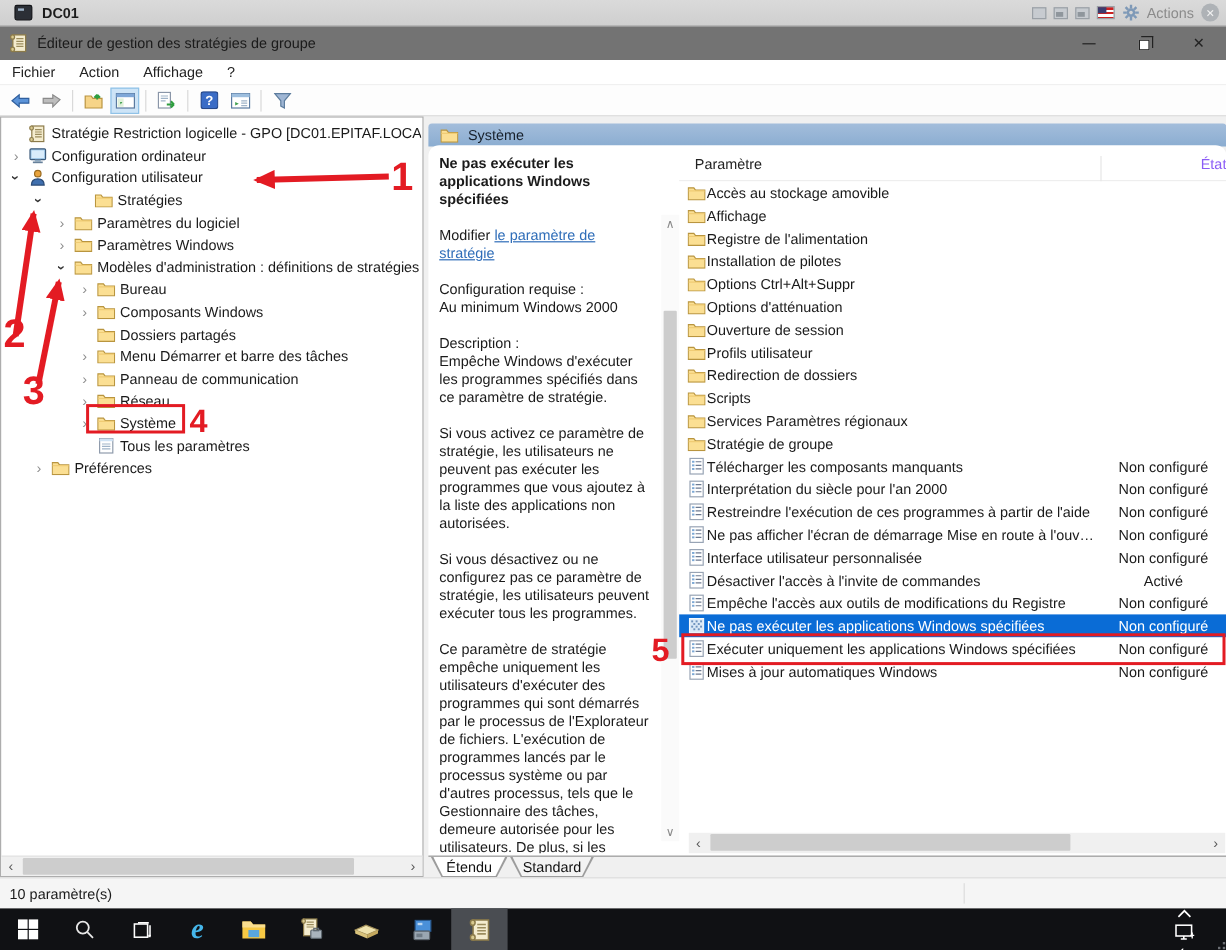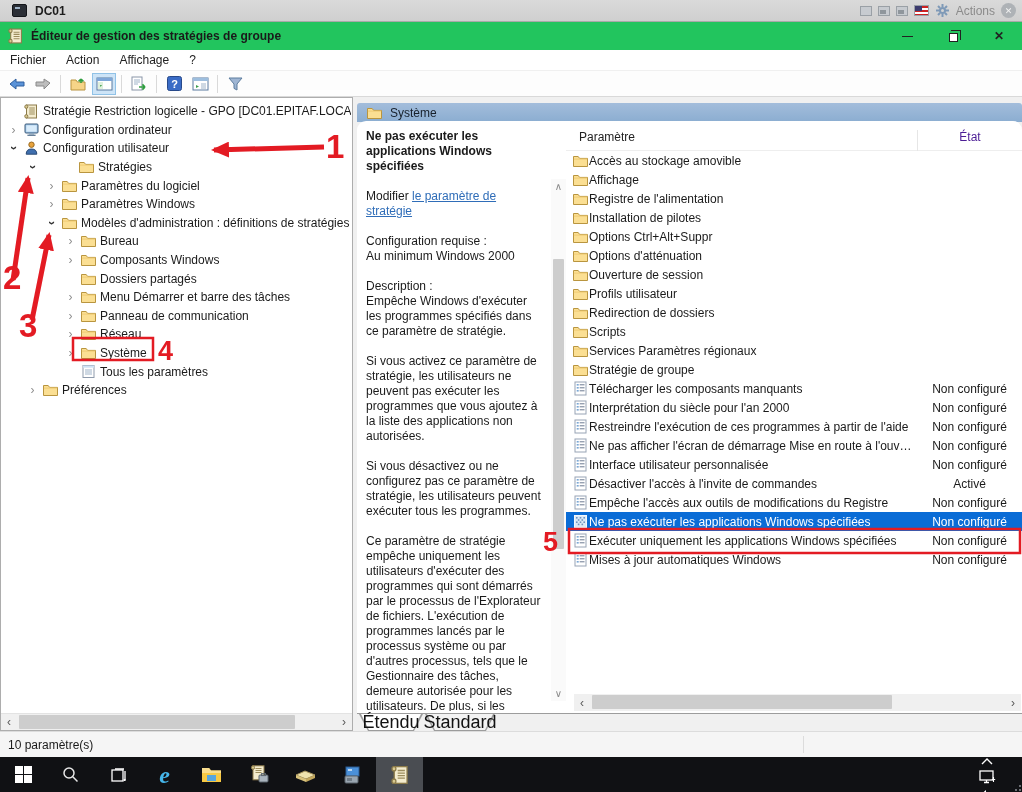--- a/index.html
+++ b/index.html
@@ -17,21 +17,21 @@
   .vm-icon::after{content:"";position:absolute;left:2px;top:2px;width:5px;height:2px;background:#9fb3c8;}
   .vm-title{font-size:12px;font-weight:bold;color:#1c1c1c;}
   .vm-right{margin-left:auto;display:flex;align-items:center;gap:6px;}
   .vm-winbtn{width:12px;height:10px;border:1px solid #9aa0a6;background:#c7cbd0;position:relative;}
   .vm-winbtn.b2::after,.vm-winbtn.b1::after{content:"";position:absolute;left:1px;bottom:1px;width:6px;height:4px;background:#8f969c;}
   .vm-flag{width:15px;height:11px;background:repeating-linear-gradient(#c22 0 2px,#fff 2px 4px);position:relative;border:1px solid #9aa0a6;}
   .vm-flag::after{content:"";position:absolute;left:0;top:0;width:7px;height:5px;background:#3c3b6e;}
   .vm-actions{font-size:12px;color:#8b8b8b;text-align:right;}
   .vm-close{width:15px;height:15px;border-radius:50%;background:#aeb2b6;color:#f2f2f2;font-size:9px;display:flex;align-items:center;justify-content:center;}
   
-  .app-titlebar{position:absolute;left:0;top:22px;width:1022px;height:28px;background:#22c55e;display:flex;align-items:center;font-weight:bold;}
+  .app-titlebar{position:absolute;left:0;top:22px;width:1022px;height:28px;background:#737373;display:flex;align-items:center;}
   .app-title{font-size:12px;margin-left:8px;}
   .app-controls{margin-left:auto;display:flex;}
   .win-btn{width:46px;height:28px;display:flex;align-items:center;justify-content:center;font-size:12px;color:#222;}
   .glyph-min{width:11px;height:1px;background:#222;display:block;}
   .glyph-restore{width:9px;height:9px;border:1px solid #222;position:relative;background:#fff;margin-top:2px;}
   .glyph-restore::before{content:"";position:absolute;left:1px;top:-4px;width:9px;height:9px;border:1px solid #222;border-left:none;border-bottom:none;}
   .menubar{position:absolute;left:0;top:50px;width:1022px;height:21px;background:#fff;display:flex;align-items:center;gap:0;border-bottom:1px solid #f0f0f0;}
   .menu-item{font-size:12px;padding:2px 10px;color:#222;}
   .toolbar{position:absolute;left:0;top:71px;width:1022px;height:26px;background:#fdfdfd;border-bottom:1px solid #d9d9d9;display:flex;align-items:center;padding-left:4px;}
   .tb-btn{width:24px;height:22px;display:flex;align-items:center;justify-content:center;margin:0 1px;border:1px solid transparent;}
@@ -63,35 +63,35 @@
   .desc-col p{margin-bottom:15px;}
   .desc-sb{position:absolute;left:194px;width:15px;top:58px;bottom:12px;background:#fafafa;}
   .sb-arrow-v{position:absolute;left:0;width:15px;height:15px;display:flex;align-items:center;justify-content:center;color:#8a8a8a;font-size:10px;}
   .desc-sb .up{top:0;}
   .desc-sb .down{bottom:0;}
   .sb-thumb-v{position:absolute;left:2px;width:11px;background:#cdcdcd;border-radius:1px;}
   
   .list-col{position:absolute;left:209px;right:0;top:0;bottom:0;}
   .list-header{position:absolute;left:0;right:0;top:0;height:30px;border-bottom:1px solid #eee;}
   .col-param{position:absolute;left:13px;top:9px;font-size:12px;color:#222;}
-  .col-etat{position:absolute;right:0;width:105px;top:9px;text-align:center;font-size:12px;color:#4c1d95;border-left:1px solid #e6e6e6;height:21px;}
+  .col-etat{position:absolute;right:0;width:105px;top:9px;text-align:right;font-size:12px;color:#8b5cf6;border-left:1px solid #e6e6e6;height:21px;}
   .list-rows{position:absolute;left:0;right:0;top:30px;}
   .list-row{height:19px;display:flex;align-items:center;font-size:12px;white-space:nowrap;position:relative;}
   .list-row .licon{width:17px;display:inline-flex;justify-content:center;margin-left:6px;flex:none;}
   .list-row .llabel{margin-left:0;overflow:hidden;text-overflow:ellipsis;flex:1;}
   .list-row .lstate{width:105px;text-align:center;flex:none;}
   .list-row.selected{background:#0a6cd6;color:#fff;}
   .list-hscroll{position:absolute;left:8px;right:1px;bottom:2px;height:17px;background:#f0f0f0;display:flex;align-items:center;}
   
   .tabs-row{position:absolute;left:357px;top:713px;height:18px;width:665px;display:flex;align-items:stretch;border-top:1px solid #9c9c9c;background:#f0f0f0;}
   .tab{position:relative;width:64px;margin-left:2px;}
   .tab .shape{position:absolute;inset:0;clip-path:polygon(0 0,100% 0,calc(100% - 9px) 100%,9px 100%);background:#9c9c9c;}
   .tab .shape-in{position:absolute;inset:0 1px 1px 1px;clip-path:polygon(1px 0,calc(100% - 1px) 0,calc(100% - 9px) 100%,9px 100%);background:#fff;}
   .tab.inactive .shape-in{background:#f3f3f3;}
-  .tab .tlab{position:absolute;inset:0;display:flex;align-items:center;justify-content:center;font-size:18px;color:#111;}
+  .tab .tlab{position:absolute;inset:0;display:flex;align-items:center;justify-content:center;font-size:12px;color:#111;}
   
   .status-bar{position:absolute;left:0;top:731px;width:1022px;height:26px;background:#f5f5f5;border-top:1px solid #dcdcdc;display:flex;align-items:center;}
   .status-text{font-size:12px;margin-left:8px;color:#1a1a1a;}
   .status-div{position:absolute;left:803px;top:4px;bottom:4px;width:1px;background:#dcdcdc;}
   
   .taskbar{position:absolute;left:0;top:757px;width:1022px;height:35px;background:#101114;display:flex;align-items:stretch;}
   .tb-app{width:47px;display:flex;align-items:center;justify-content:center;}
   .tb-app.active-app{background:#4a4d52;}
   .ie-e{font-size:24px;font-style:italic;font-weight:bold;color:#45b6ea;line-height:24px;font-family:"Liberation Serif",serif;}
   .tray{margin-left:auto;display:flex;align-items:center;gap:4px;padding-right:4px;flex-direction:column;}

